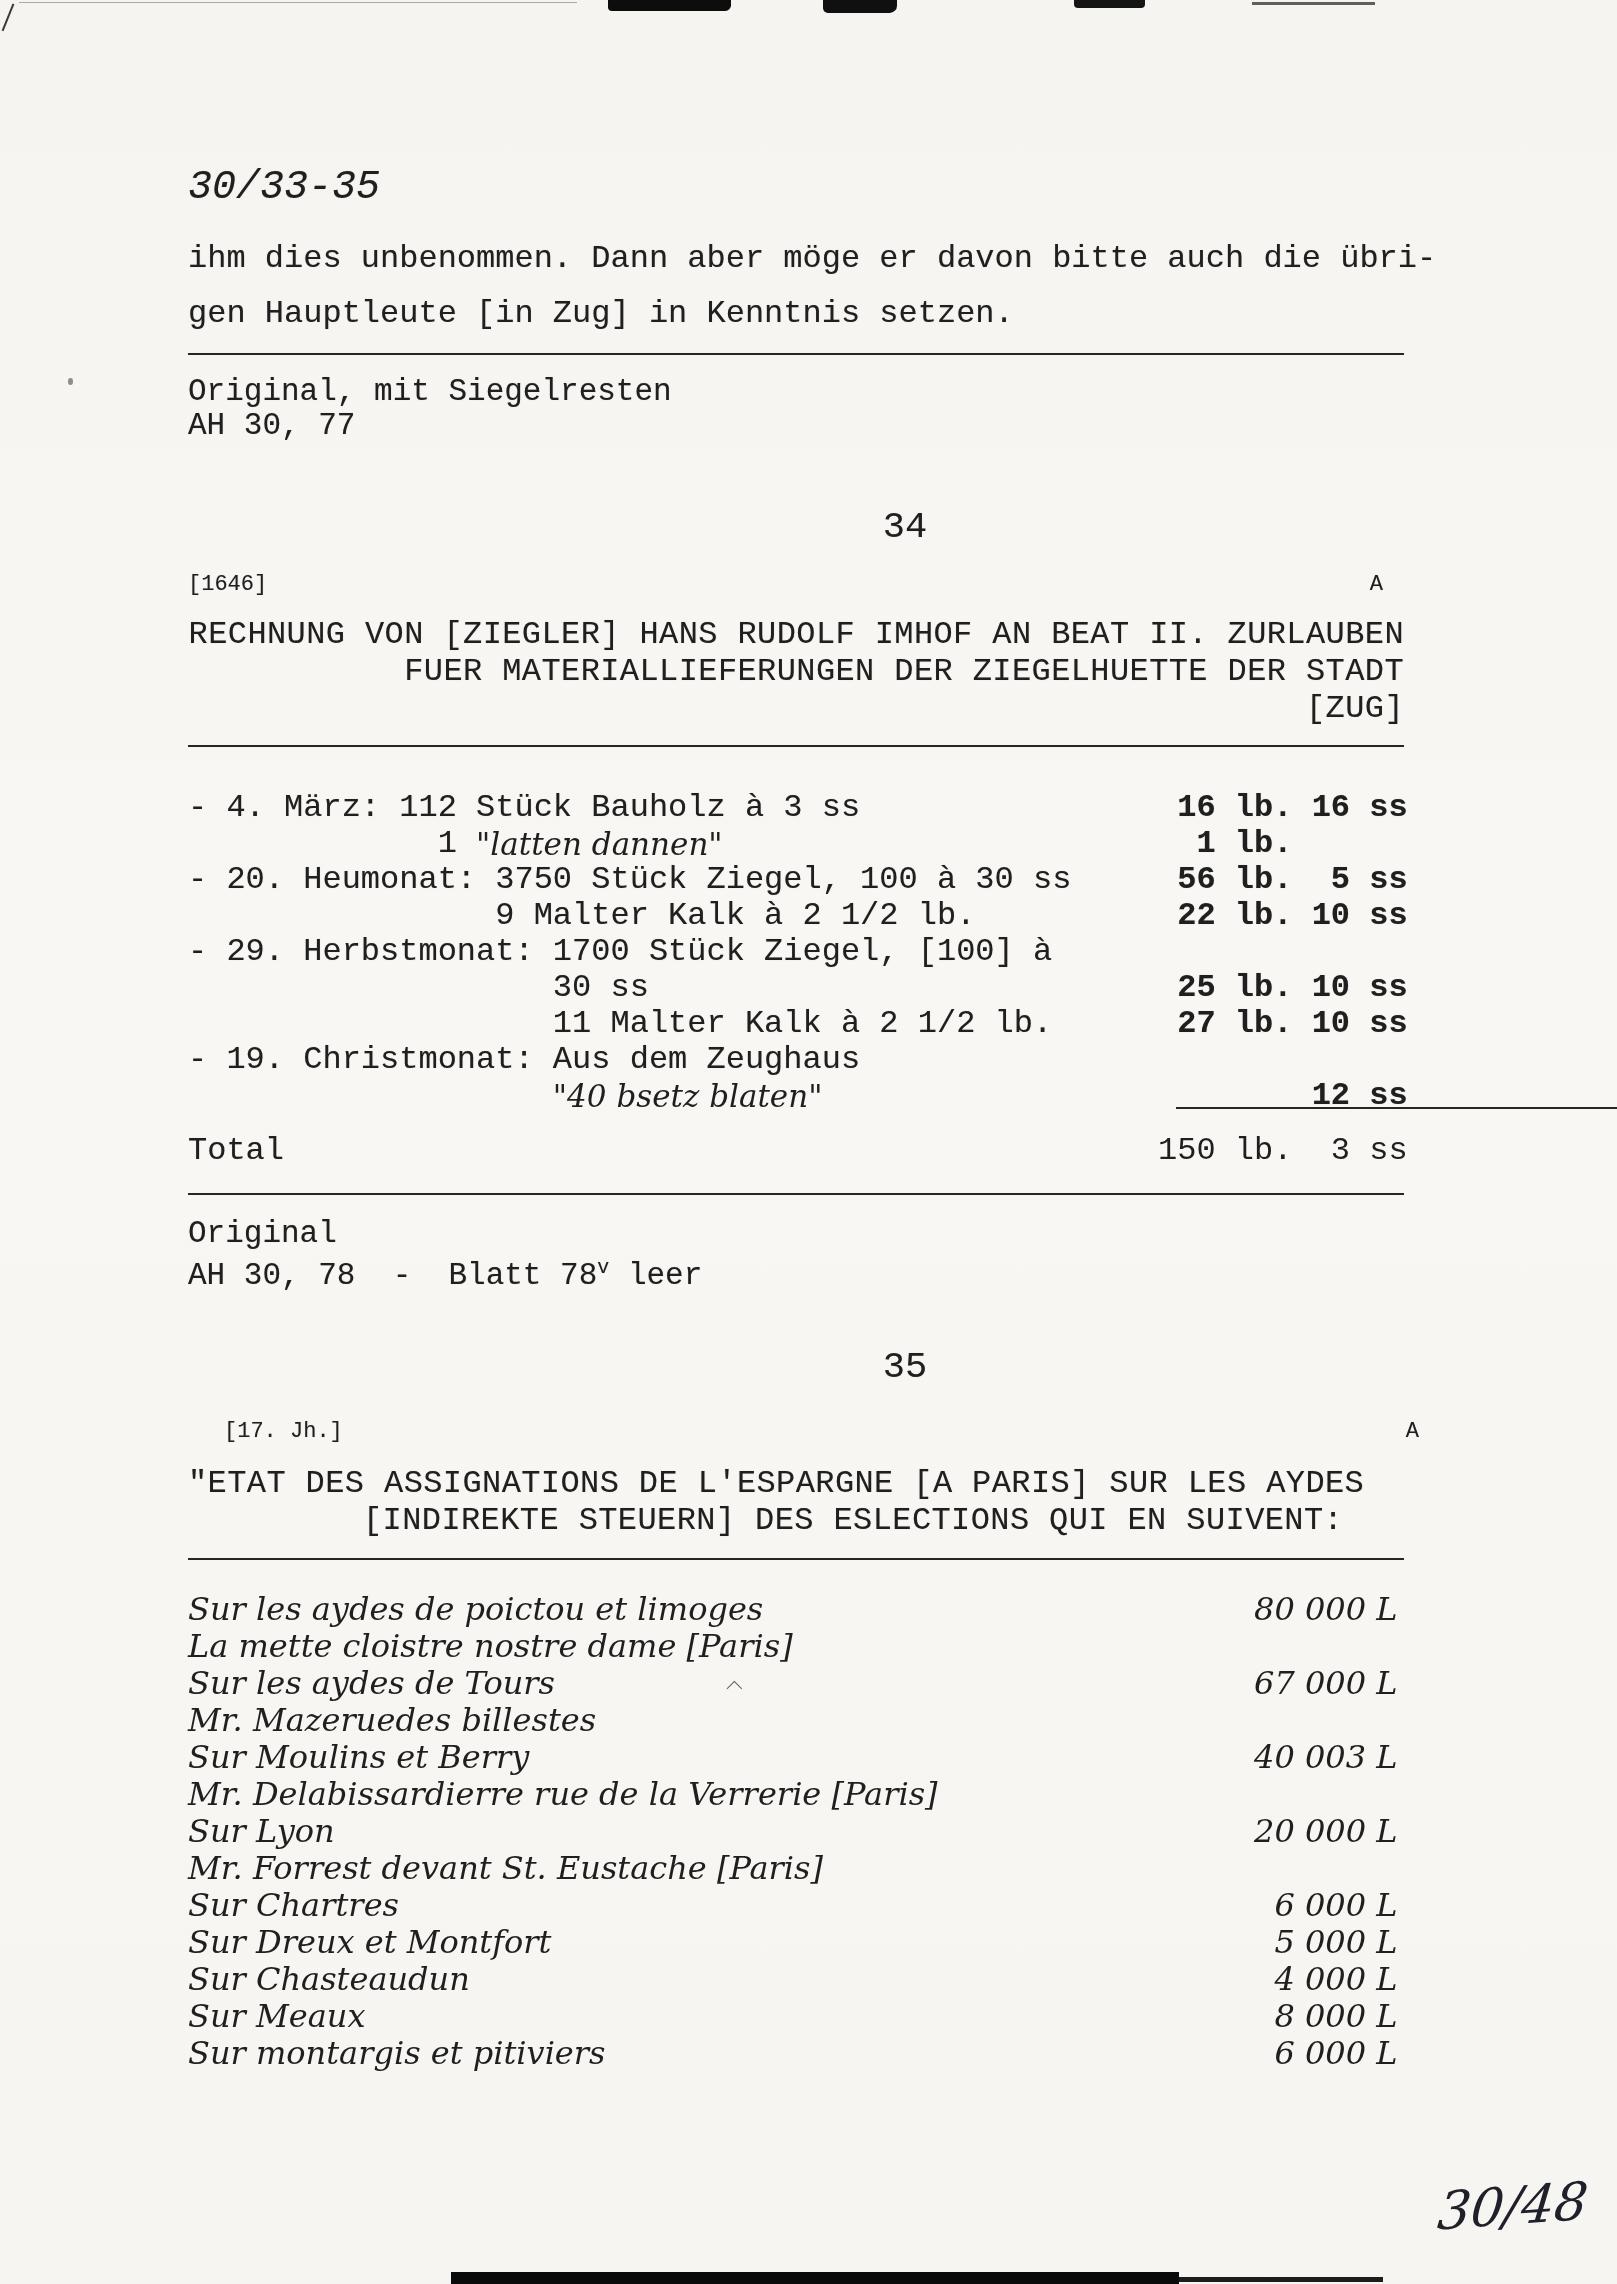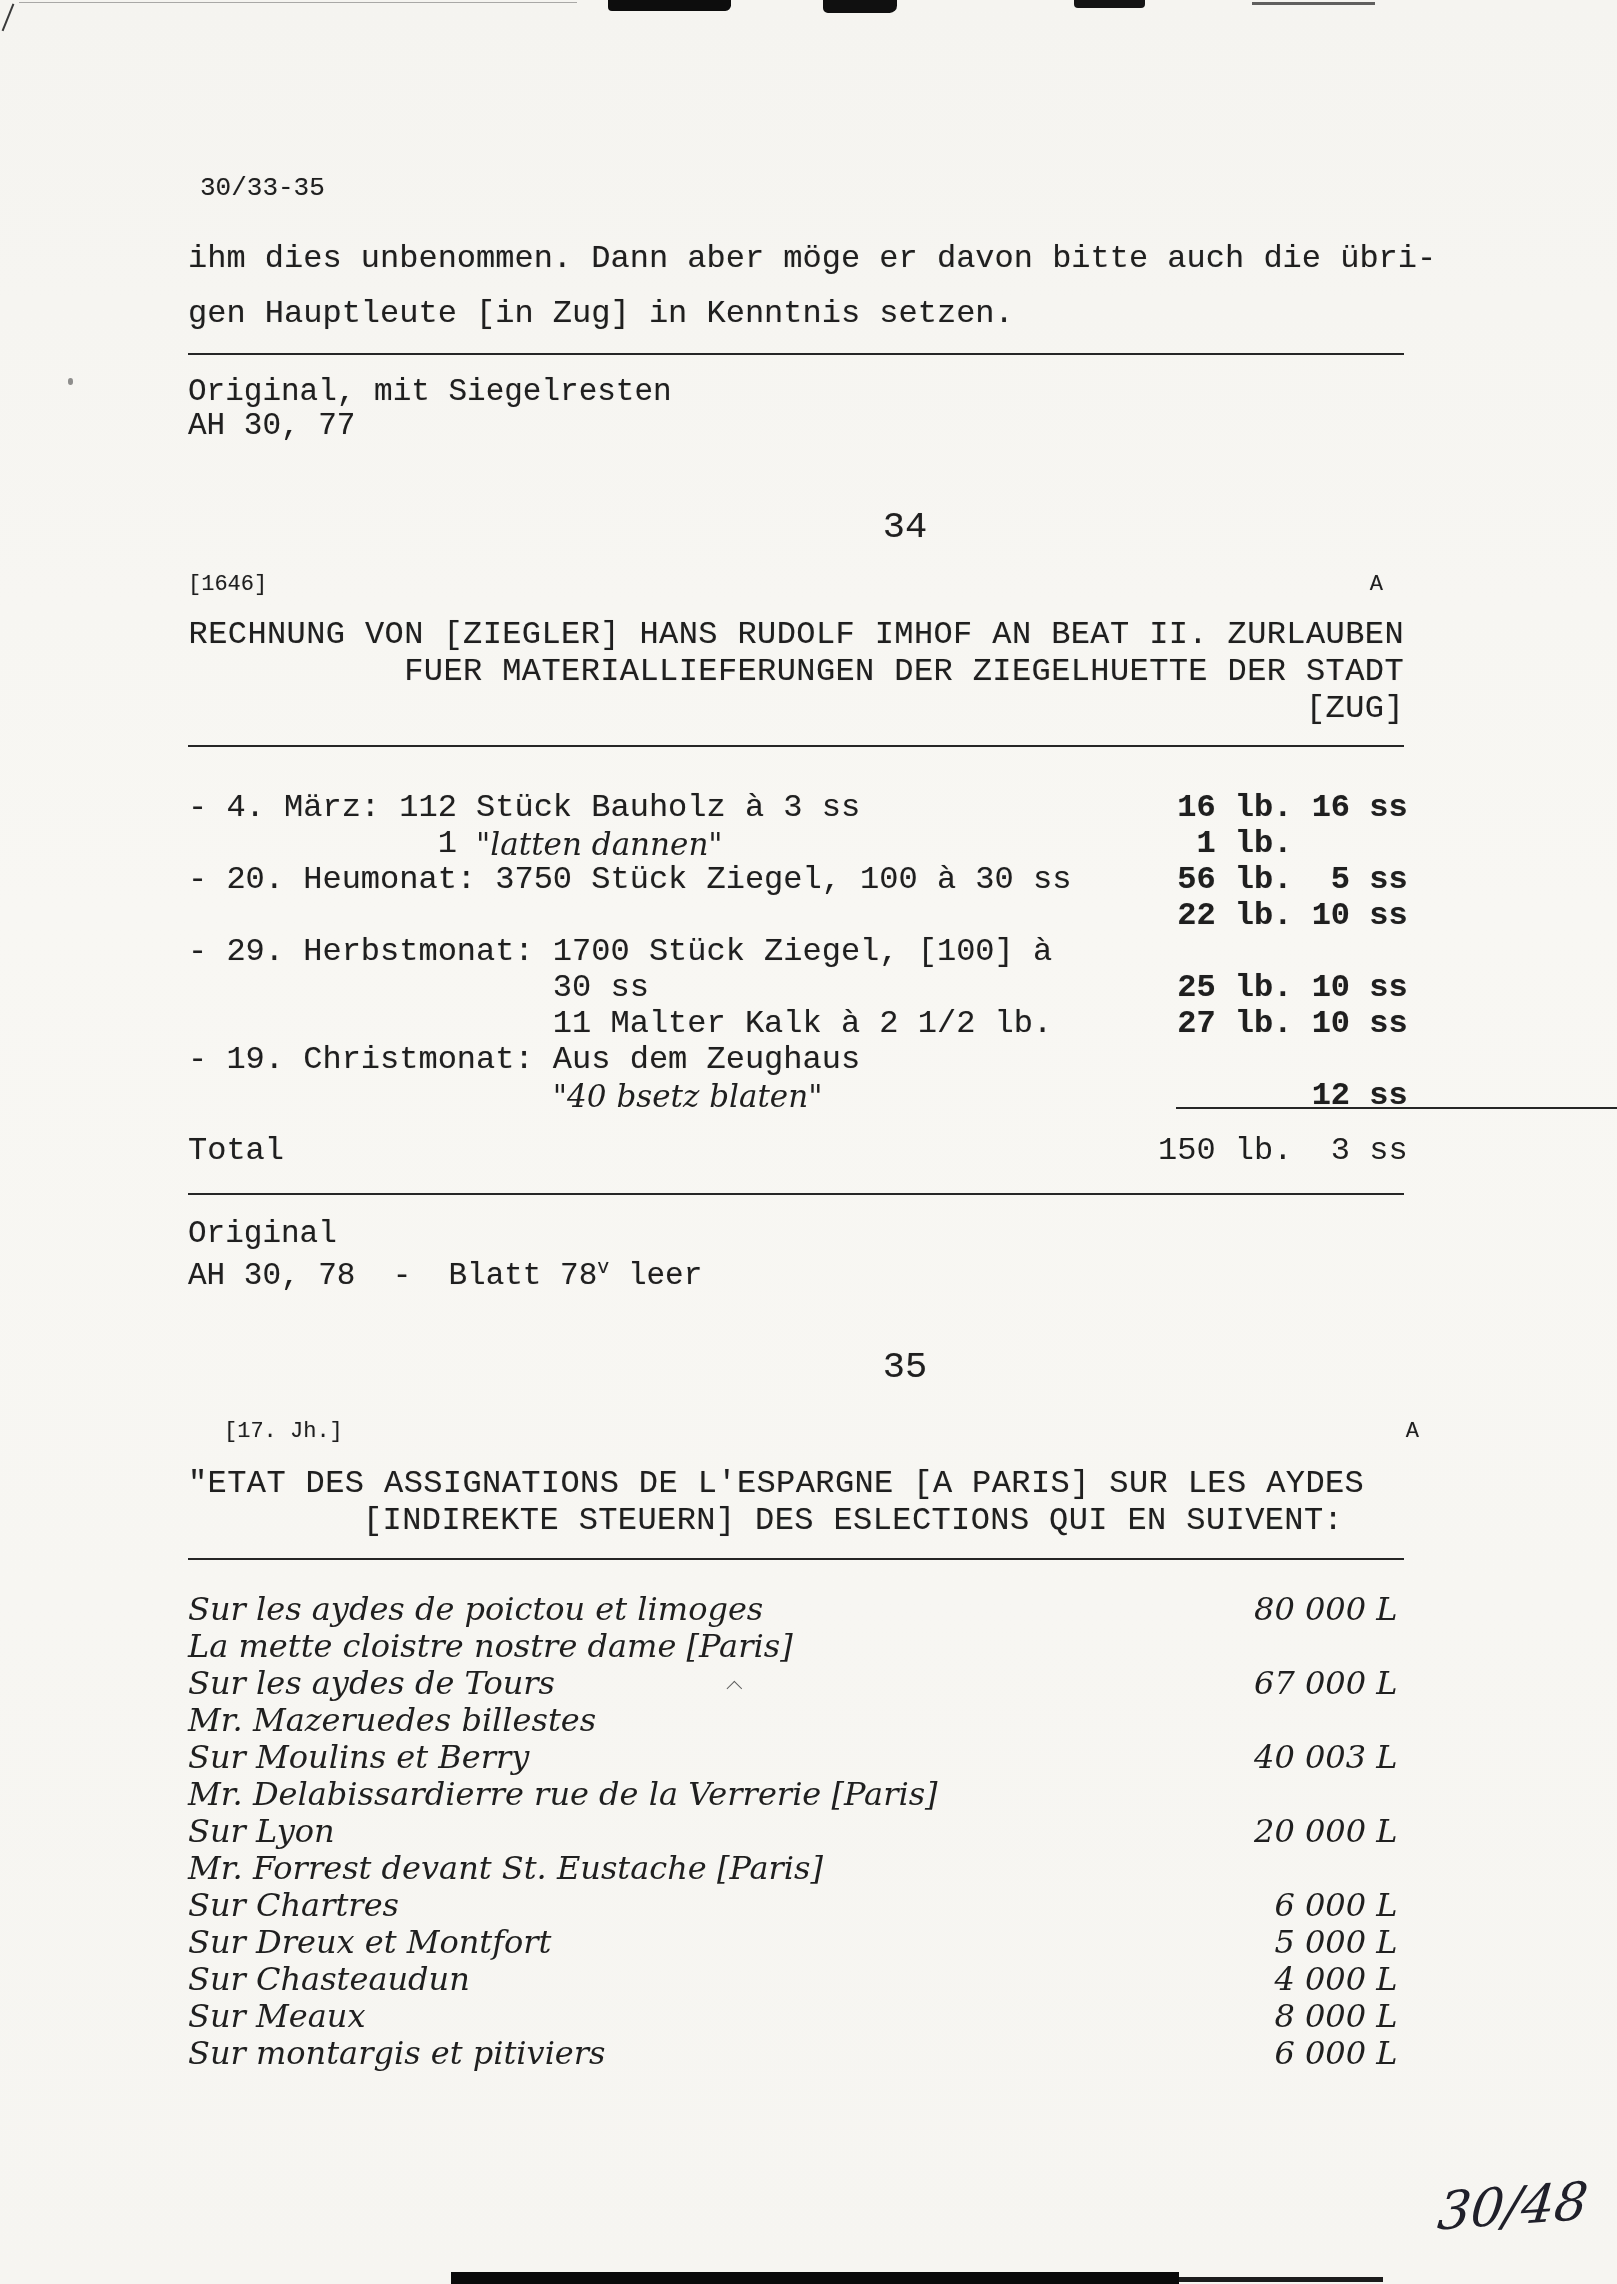--- a/index.html
+++ b/index.html
@@ -17,21 +17,21 @@
     position: absolute;
     left: 188px;
     top: 171px;
     width: 1216px;
     height: 1989px;
   }
   .content > div { position: absolute; left: 0; width: 100%; }
   .mono { white-space: pre; text-shadow: 0 0 0.8px rgba(20,20,20,.3); }
 
   
-  .folio { top: 0; font-size: 26px; line-height: 34px; margin-left: 12px; }
+  .folio { top: 0; font-style: italic; font-size: 40px; line-height: 34px; }
 
   
   .para { top: 60px; font-size: 32px; line-height: 55px; }
 
   
   .rule { height: 2.4px; background: #262626; }
   .rule-1 { top: 182px; width: 162px; }
   .rule-2 { top: 574px; width: 283px; }
   .rule-3 { top: 936px; left: 988px !important; width: 228px; }
   .rule-4 { top: 1022px; width: 155px; }
@@ -170,20 +170,21 @@
         <span class="pre">             1 </span>
         <span class="em">"latten dannen"</span>
         <span class="amt">  1 lb.</span>
       </div>
       <div class="row">
         <span class="pre">- 20. Heumonat: 3750 Stück Ziegel, 100 à 30 ss</span>
         <span class="em"></span>
         <span class="amt"> 56 lb.  5 ss</span>
       </div>
       <div class="row">
+        <span class="pre">                9 Malter Kalk à 2 1/2 lb.</span>
         <span class="em"></span>
         <span class="amt"> 22 lb. 10 ss</span>
       </div>
       <div class="row">
         <span class="pre">- 29. Herbstmonat: 1700 Stück Ziegel, [100] à</span>
         <span class="em"></span>
         <span class="amt"></span>
       </div>
       <div class="row">
         <span class="pre">                   30 ss</span>

